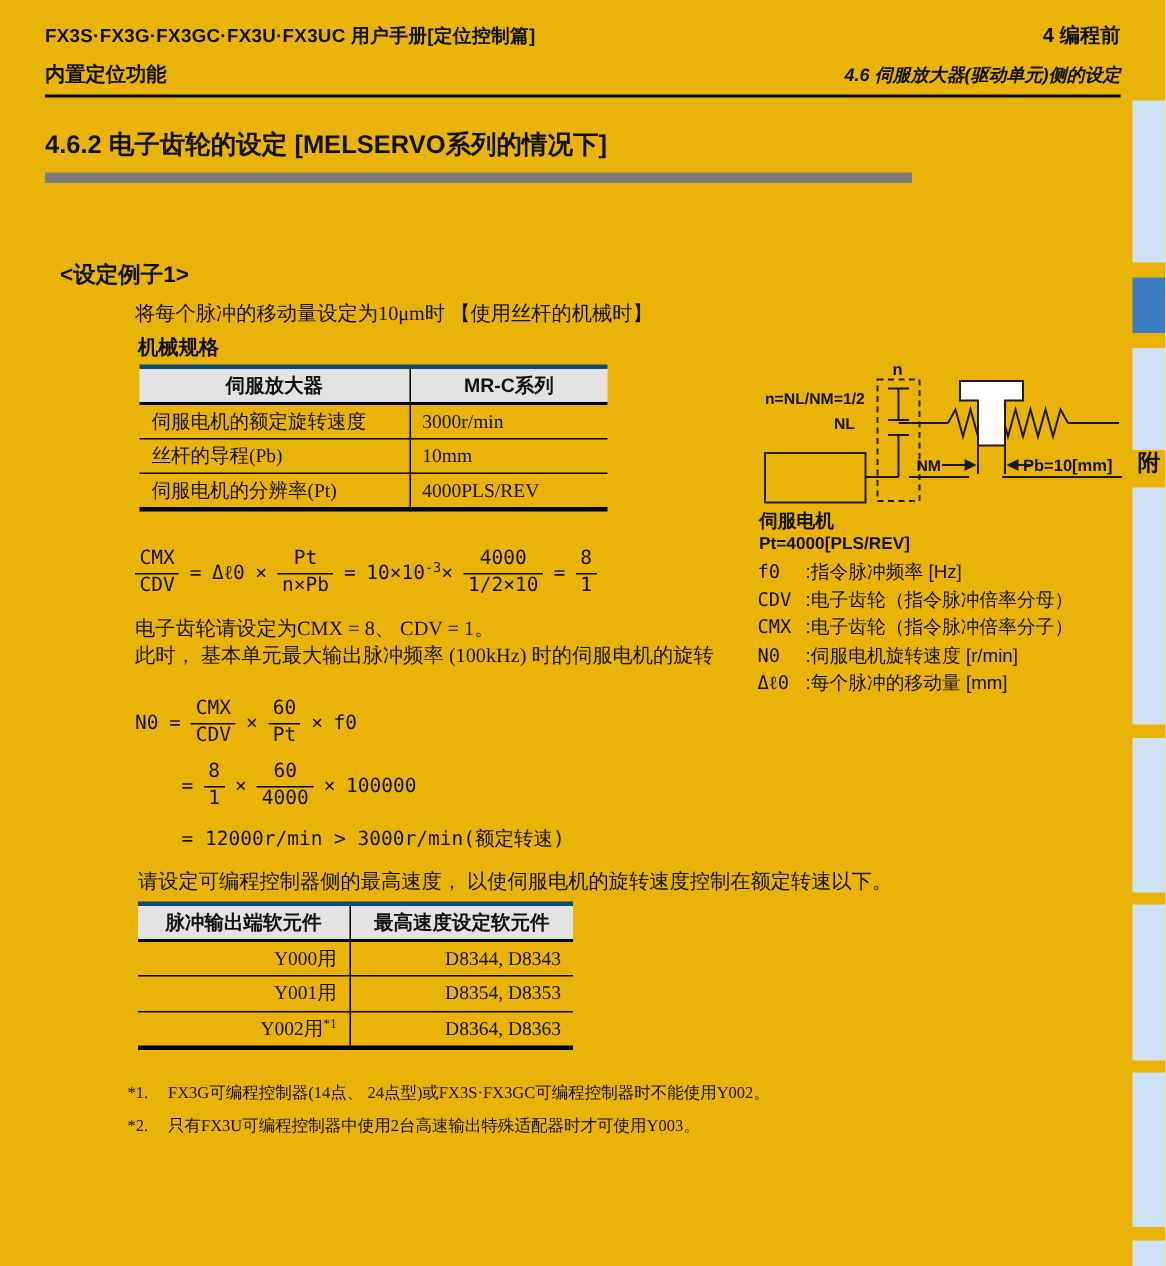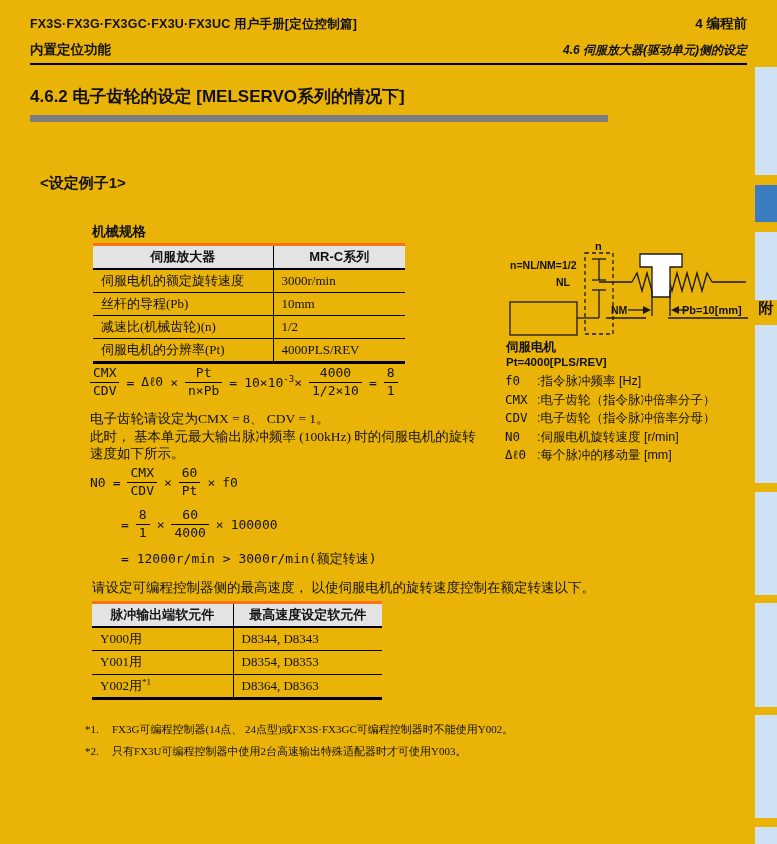--- a/index.html
+++ b/index.html
@@ -16,29 +16,29 @@
 
   
   .sec-title{left:30px;top:85px;font:bold 17px "Liberation Sans",sans-serif;}
   .sec-bar{left:30px;top:115px;width:578px;height:7px;background:var(--title-bar,#7d7d7d);}
 
   .intro{left:90px;top:130px;font-size:13.5px;line-height:17.5px;}
   .ex-head{left:40px;top:174px;font:bold 15px "Liberation Sans",sans-serif;}
   .ex-desc{left:90px;top:200px;font-size:13.5px;}
   .tbl1-cap{left:92px;top:223px;font:bold 13.5px "Liberation Sans",sans-serif;}
 
-  table.doc{border-collapse:collapse;border-top:3px solid #f97316;border-bottom:3px solid #000;}
+  table.doc{border-collapse:collapse;border-top:3px solid #0c4a6e;border-bottom:3px solid #000;}
   table.doc th{background:var(--table-header-bg,#e3e3e3);font:bold 13px "Liberation Sans",sans-serif;
                border-bottom:2px solid #000;padding:2px 6px;text-align:center;}
   table.doc td{font-size:13px;border-bottom:1px solid #000;padding:2px 8px;}
   table.doc tr:last-child td{border-bottom:none;}
   table.doc th:first-child,table.doc td:first-child{border-right:1.5px solid #000;}
   .tbl1{left:93px;top:243px;}
   .tbl2{left:92px;top:601px;}
-  .tbl2 td{text-align:left;padding:3px 8px;}
+  .tbl2 td{text-align:right;padding:3px 8px;}
   .tbl2 th{padding:4px 6px;}
   sup.fnref{font-size:9px;}
 
   
   .f1{left:90px;top:364px;height:36px;display:flex;align-items:center;gap:7px;
       font:13px "DejaVu Sans Mono",monospace;}
   .frac{display:inline-flex;flex-direction:column;align-items:center;line-height:1.15;}
   .frac .num{padding:0 3px 1px;}
   .frac .den{border-top:1.4px solid #000;padding:1px 3px 0;}
   sup.exp{font-size:9px;}
@@ -79,43 +79,40 @@
   <div class="abs hdr-sub">内置定位功能</div>
   <div class="abs hdr-chap">4 编程前</div>
   <div class="abs hdr-sec">4.6 伺服放大器(驱动单元)侧的设定</div>
   <div class="abs hdr-rule"></div>
 
   <div class="abs sec-title">4.6.2  电子齿轮的设定 [MELSERVO系列的情况下]</div>
   <div class="abs sec-bar"></div>
 
 
   <div class="abs ex-head">&lt;设定例子1&gt;</div>
+  <div class="abs ex-desc">将每个脉冲的移动量设定为10μm时 【使用丝杆的机械时】</div>
 
   <div class="abs tbl1-cap">机械规格</div>
   <table class="abs doc tbl1">
     <colgroup>
         <col style="width:180px">
         <col style="width:132px">
       </colgroup>
     <tbody>
         <tr>
       <th>伺服放大器</th>
       <th>MR-C系列</th>
     </tr>
     <tr>
       <td>伺服电机的额定旋转速度</td>
       <td>3000r/min</td>
     </tr>
     <tr>
       <td>丝杆的导程(Pb)</td>
       <td>10mm</td>
-    </tr>
-    <tr>
-      <td>减速比(机械齿轮)(n)</td>
-      <td>1/2</td>
     </tr>
     <tr>
       <td>伺服电机的分辨率(Pt)</td>
       <td>4000PLS/REV</td>
     </tr>
   </tbody>
     </table>
 
   <svg class="abs diagram" width="255" height="136" viewBox="0 0 255 136">
     <g stroke="#1a1a1a" stroke-width="1.3" fill="none">
@@ -176,30 +173,29 @@
     </span>
     <span>=</span>
     <span class="frac">
       <span class="num">8</span>
       <span class="den">1</span>
     </span>
   </div>
 
   <div class="abs legend">
     <div><span class="term">f0</span><span class="desc">:指令脉冲频率 [Hz]</span></div>
+    <div><span class="term">CDV</span><span class="desc">:电子齿轮（指令脉冲倍率分母）</span></div>
     <div><span class="term">CMX</span><span class="desc">:电子齿轮（指令脉冲倍率分子）</span></div>
-    <div><span class="term">CDV</span><span class="desc">:电子齿轮（指令脉冲倍率分母）</span></div>
     <div><span class="term">N0</span><span class="desc">:伺服电机旋转速度 [r/min]</span></div>
     <div><span class="term">Δℓ0</span><span class="desc">:每个脉冲的移动量 [mm]</span></div>
   </div>
 
   <div class="abs notes">
     <div>电子齿轮请设定为CMX = 8、 CDV = 1。</div>
     <div>此时， 基本单元最大输出脉冲频率 (100kHz) 时的伺服电机的旋转</div>
-    <div>速度如下所示。</div>
   </div>
 
   <div class="abs f2">
     <div class="frow">
       <span>N0</span>
       <span>=</span>
       <span class="frac">
           <span class="num">CMX</span>
           <span class="den">CDV</span>
         </span>

